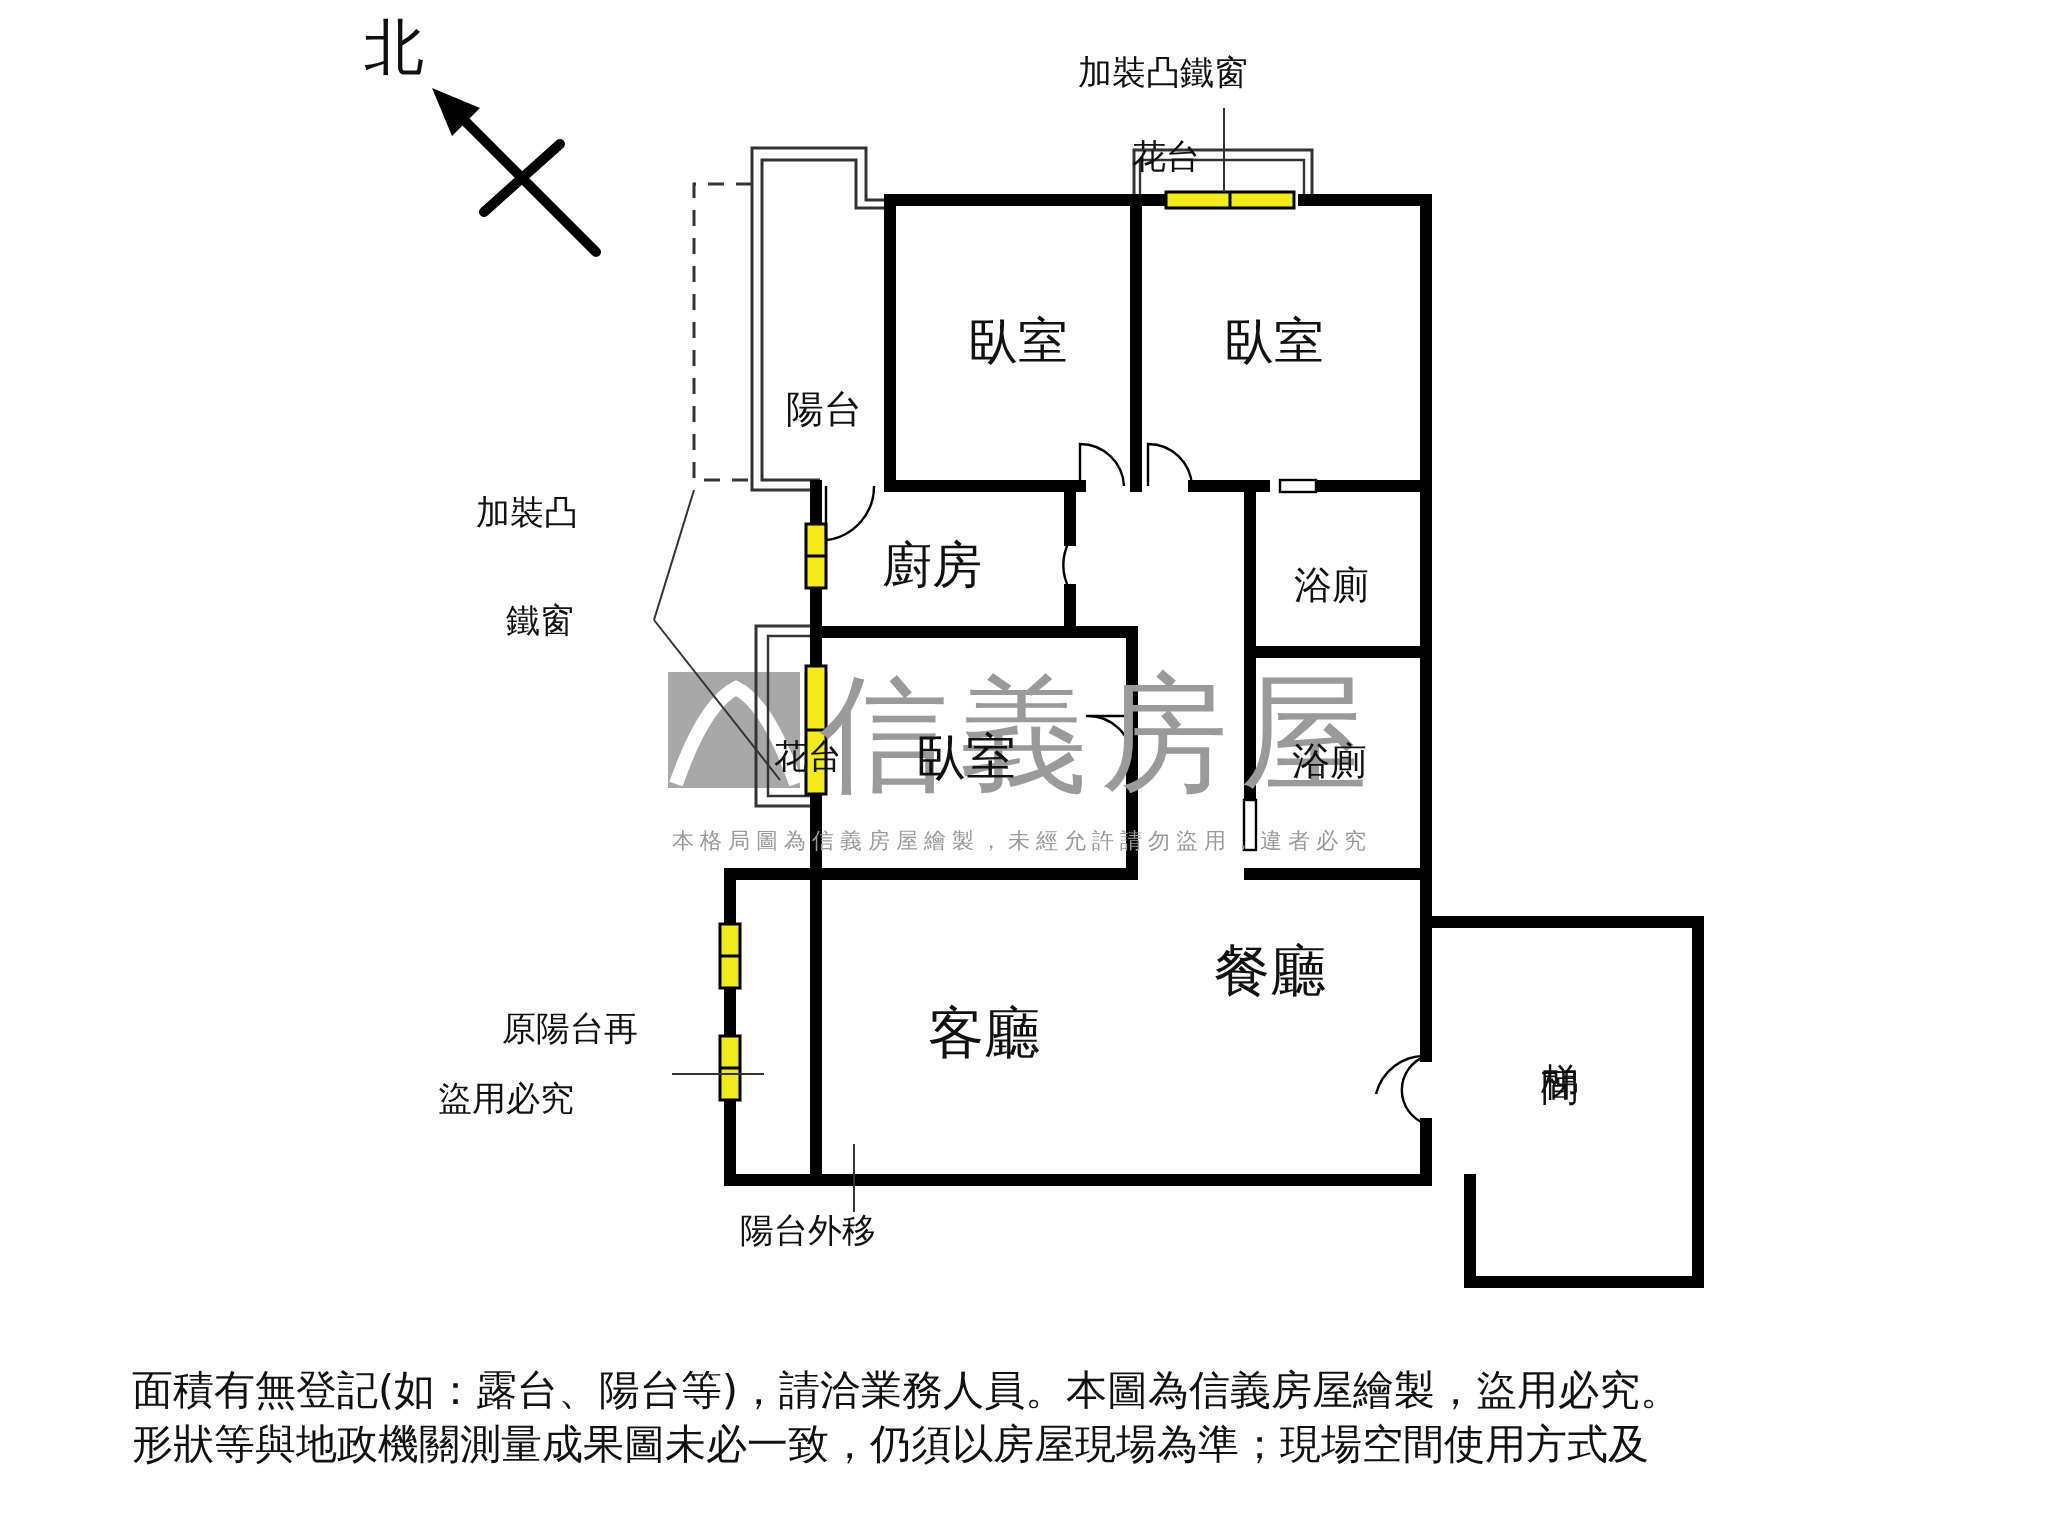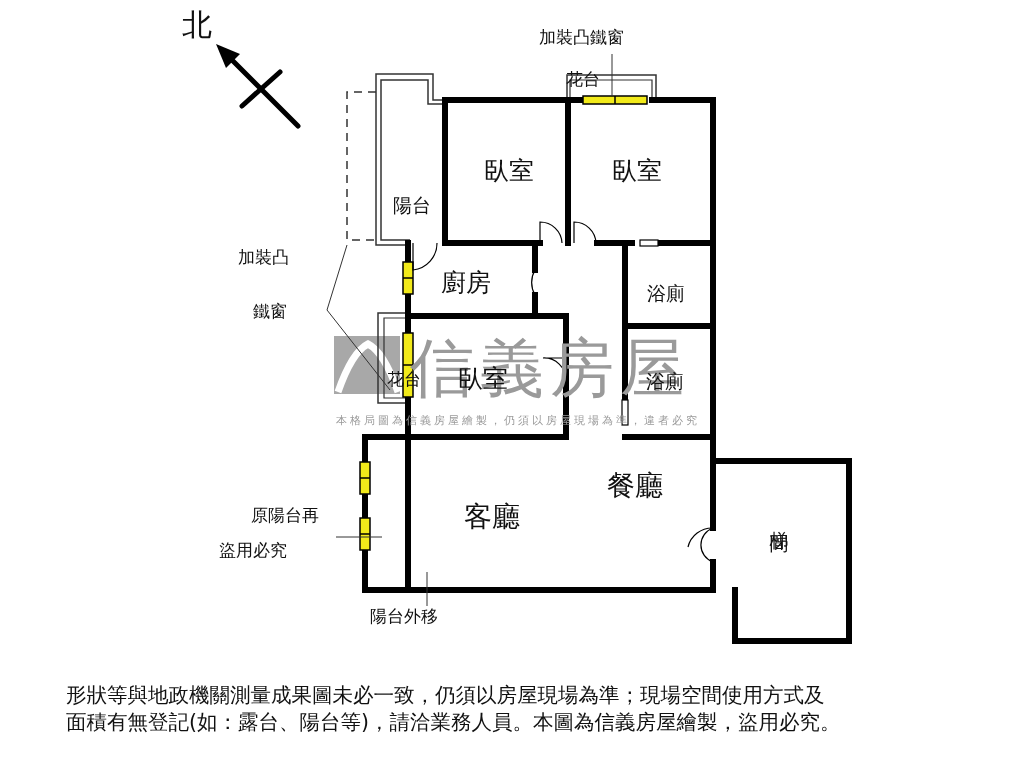--- a/index.html
+++ b/index.html
@@ -106,21 +106,21 @@
   </g>
 
   <g stroke="#000" stroke-width="5" stroke-linecap="round">
     <line x1="298" y1="126" x2="228" y2="56"></line>
     <line x1="242" y1="106" x2="280" y2="72"></line>
     <polygon points="216,44 240,54 226,68" fill="#000" stroke="none"></polygon>
   </g>
 </svg>
 
 <div class="wm-text" style="left:410px;top:336px;">信義房屋</div>
-<div class="wm-sub" style="left:336px;top:415px;">本格局圖為信義房屋繪製，仍須以房屋現場為準，違者必究</div>
+<div class="wm-sub" style="left:336px;top:415px;">本格局圖為信義房屋繪製，未經允許請勿盜用，違者必究</div>
 
 <div class="lbl north" style="left:182px;top:10px;">北</div>
 
 <div class="lbl room-sm" style="left:393px;top:155px;margin-top:41px;">陽台</div>
 <div class="lbl room-md" style="left:484px;top:158px;">臥室</div>
 <div class="lbl room-md" style="left:612px;top:158px;">臥室</div>
 <div class="lbl room-md" style="left:441px;top:270px;">廚房</div>
 <div class="lbl room-sm" style="left:647px;top:284px;">浴廁</div>
 <div class="lbl room-md" style="left:458px;top:366px;">臥室</div>
 <div class="lbl room-sm" style="left:646px;top:372px;">浴廁</div>
@@ -131,15 +131,15 @@
 <div class="lbl" style="left:387px;top:371px;font-size:17px;">花台</div>
 
 <div class="lbl note" style="left:539px;top:27px;">加裝凸鐵窗</div>
 <div class="lbl note" style="left:238px;top:247px;">加裝凸</div>
 <div class="lbl note" style="left:253px;top:282px;margin-top:19px;">鐵窗</div>
 <div class="lbl note" style="left:219px;top:505px;margin-left:32px;">原陽台再</div>
 <div class="lbl note" style="left:219px;top:540px;">盜用必究</div>
 <div class="lbl note" style="left:370px;top:606px;">陽台外移</div>
 
 <div class="disclaimer">
+  <div>面積有無登記(如：露台、陽台等)，請洽業務人員。本圖為信義房屋繪製，盜用必究。</div>
   <div>形狀等與地政機關測量成果圖未必一致，仍須以房屋現場為準；現場空間使用方式及</div>
-  <div>面積有無登記(如：露台、陽台等)，請洽業務人員。本圖為信義房屋繪製，盜用必究。</div>
 </div>
 
 </body></html>

